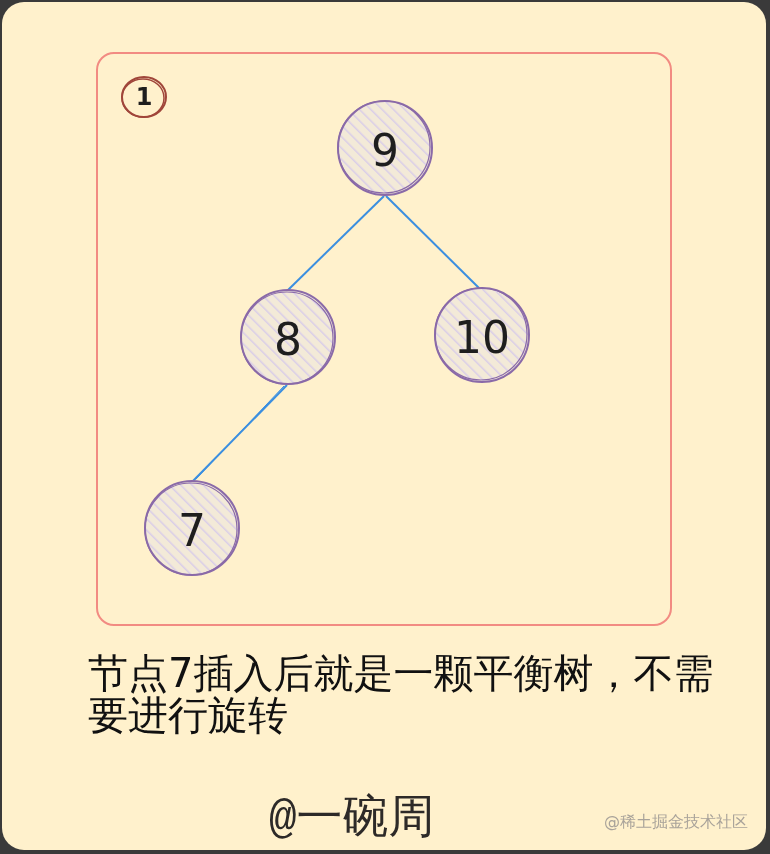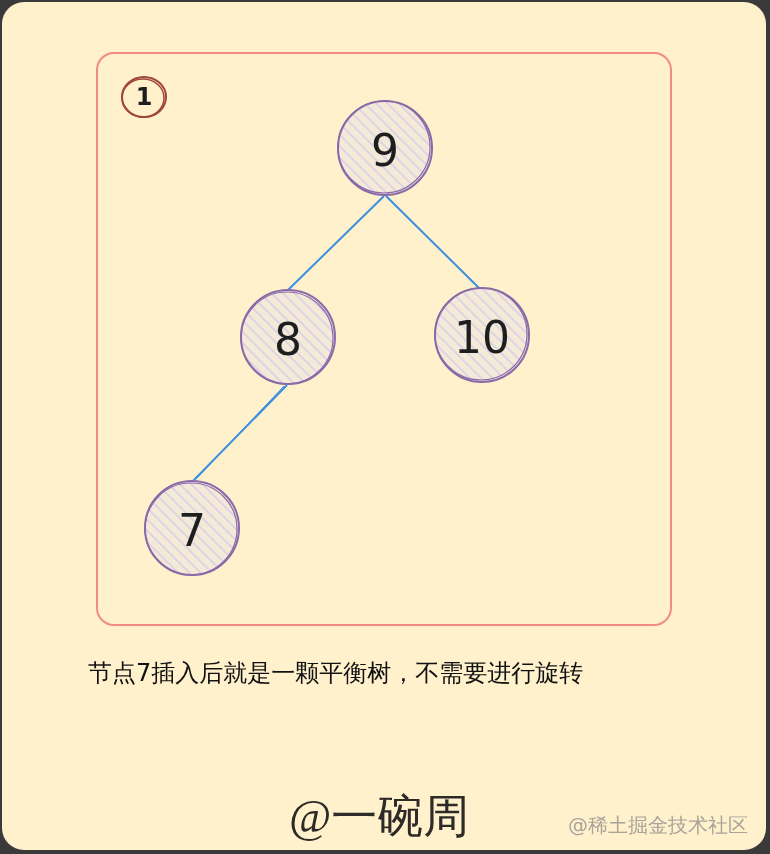--- a/index.html
+++ b/index.html
@@ -22,30 +22,30 @@
     font-family: "DejaVu Sans", sans-serif;
   }
   svg.tree { position: absolute; left: 0; top: 0; }
   .node-label {
     position: absolute; width: 100px; height: 100px; margin-left: -50px; margin-top: -50px;
     display: flex; align-items: center; justify-content: center;
     font-size: 44px; color: #1e1e1e; font-family: "DejaVu Sans", sans-serif;
   }
   .caption {
     position: absolute; left: 88px; top: 652px; width: 640px;
-    font-size: 24px; line-height: 42px; color: #111;
+    font-size: 40px; line-height: 42px; color: #111;
     font-family: "DejaVu Sans", sans-serif;
   }
   .author {
-    position: absolute; left: 289px; top: 786px;
-    font-size: 46px; color: #2d2a28; font-family: Liberation Serif, serif;
+    position: absolute; left: 269px; top: 786px;
+    font-size: 46px; color: #2d2a28; font-family: Liberation Mono, monospace;
   }
   .watermark {
     position: absolute; right: 22px; top: 812px;
-    font-size: 20px; color: #a9a39a; font-family: "DejaVu Sans", sans-serif;
+    font-size: 16px; color: #a9a39a; font-family: "DejaVu Sans", sans-serif;
   }
 </style>
 </head>
 <body>
 
 <div class="card"></div>
 
 <div class="frame"></div>
 
 <div class="step-badge">

